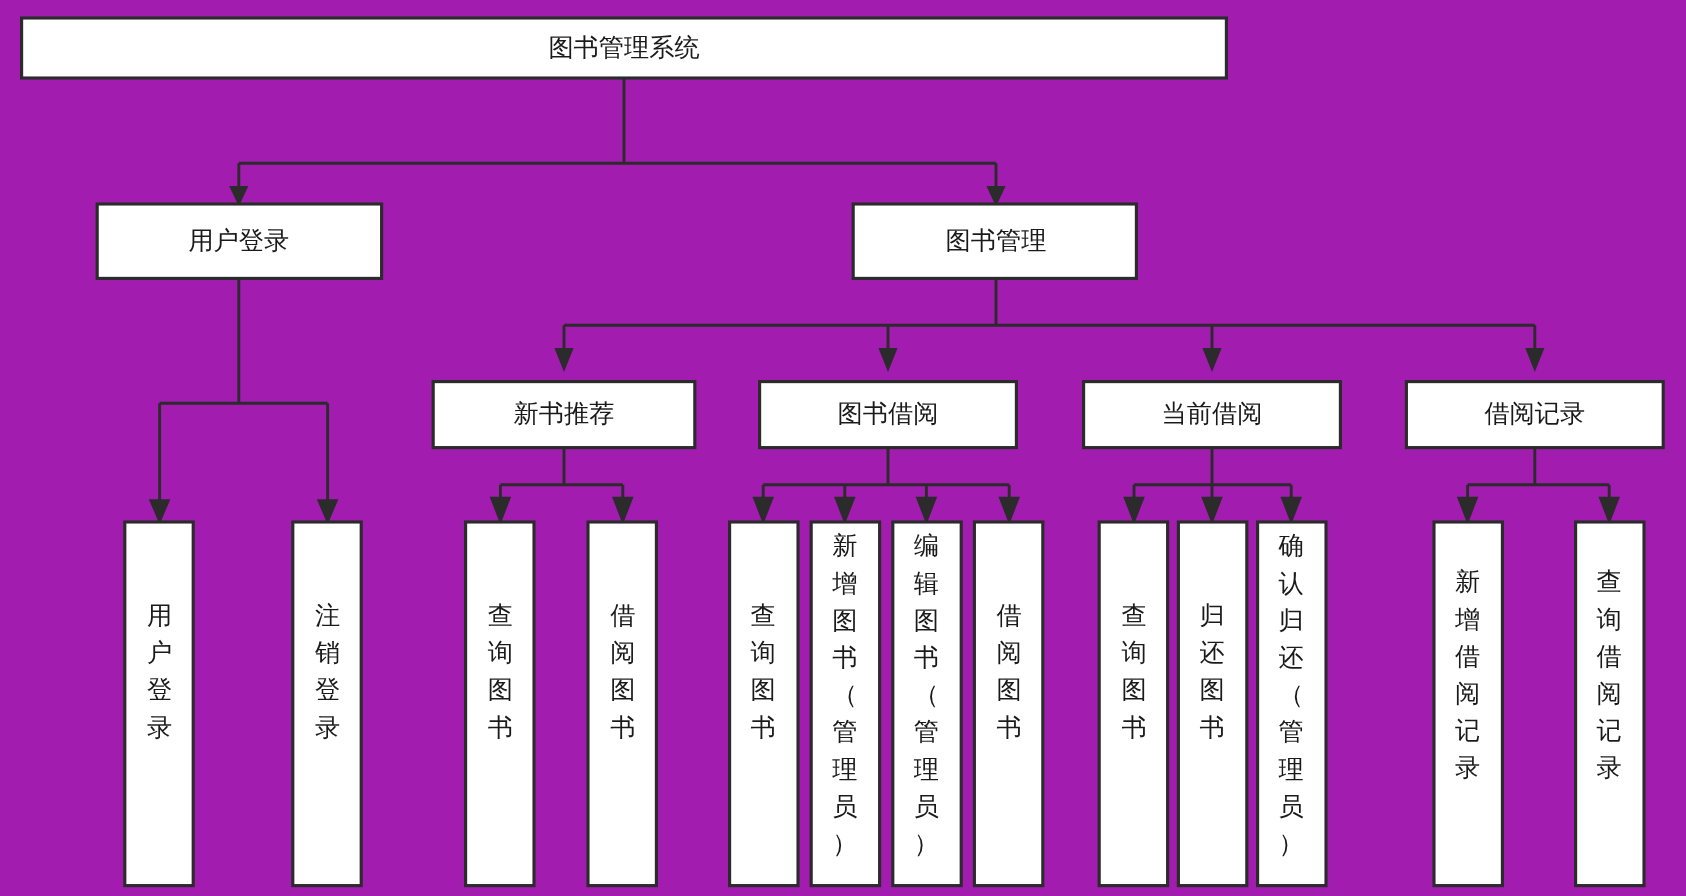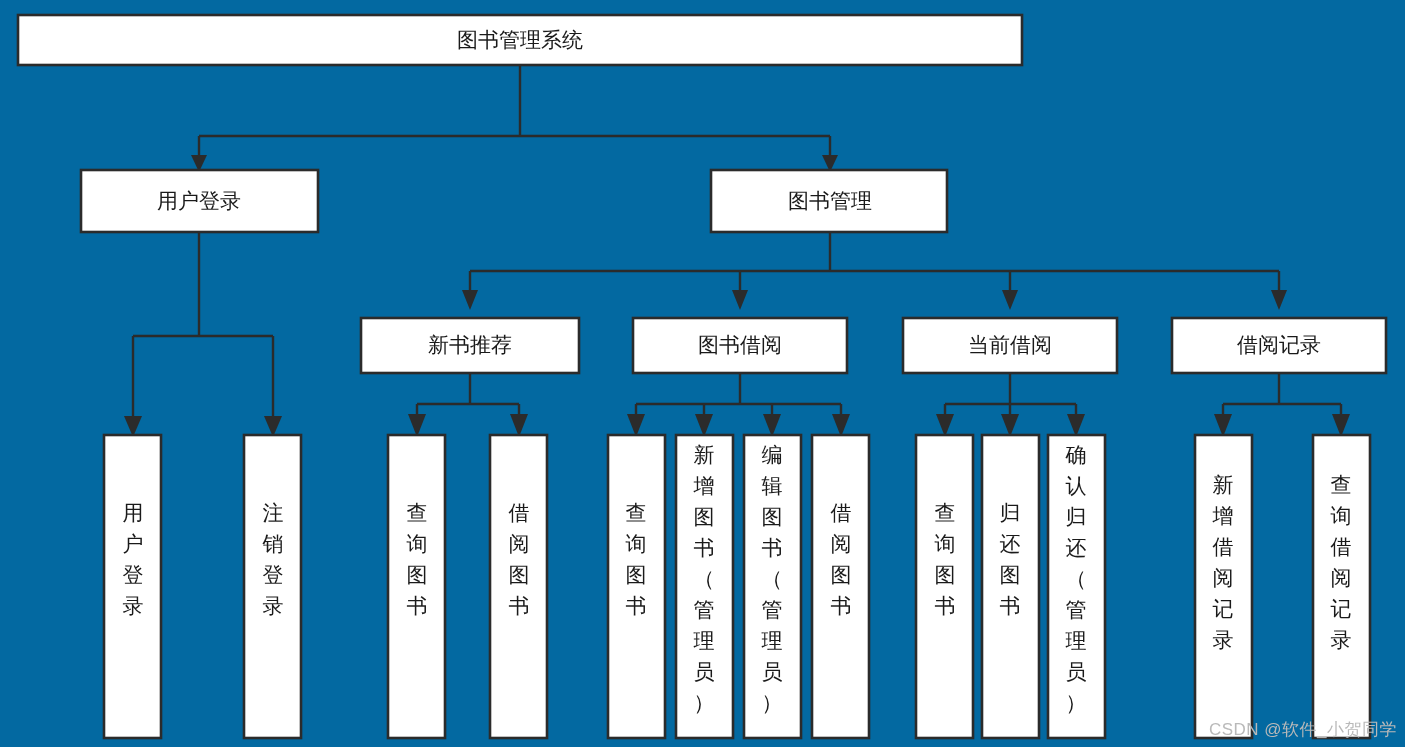--- a/index.html
+++ b/index.html
@@ -11,21 +11,21 @@
     width: 1405px;
     height: 747px;
     font-family: "Liberation Sans", sans-serif;
     overflow: hidden;
     position: relative;
   }
   #diagram-root {
     position: relative;
     width: 1405px;
     height: 747px;
-    background: #0369a1;
+    background: #a21caf;
   }
   svg#tree-svg {
     position: absolute;
     left: 0;
     top: 0;
     width: 1405px;
     height: 747px;
     display: block;
   }
   .node-box {
@@ -220,14 +220,13 @@
       <rect class="node-box" x="1195" y="435" width="57" height="303"></rect>
       <text class="node-label-v" x="1223" y="492"><tspan x="1223" dy="0">新</tspan><tspan x="1223" dy="31">增</tspan><tspan x="1223" dy="31">借</tspan><tspan x="1223" dy="31">阅</tspan><tspan x="1223" dy="31">记</tspan><tspan x="1223" dy="31">录</tspan></text>
     </g>
     <g>
       <rect class="node-box" x="1313" y="435" width="57" height="303"></rect>
       <text class="node-label-v" x="1341" y="492"><tspan x="1341" dy="0">查</tspan><tspan x="1341" dy="31">询</tspan><tspan x="1341" dy="31">借</tspan><tspan x="1341" dy="31">阅</tspan><tspan x="1341" dy="31">记</tspan><tspan x="1341" dy="31">录</tspan></text>
     </g>
 
   </svg>
 
-  <div class="watermark">CSDN @软件_小贺同学</div>
 </div>
 
 </body></html>

